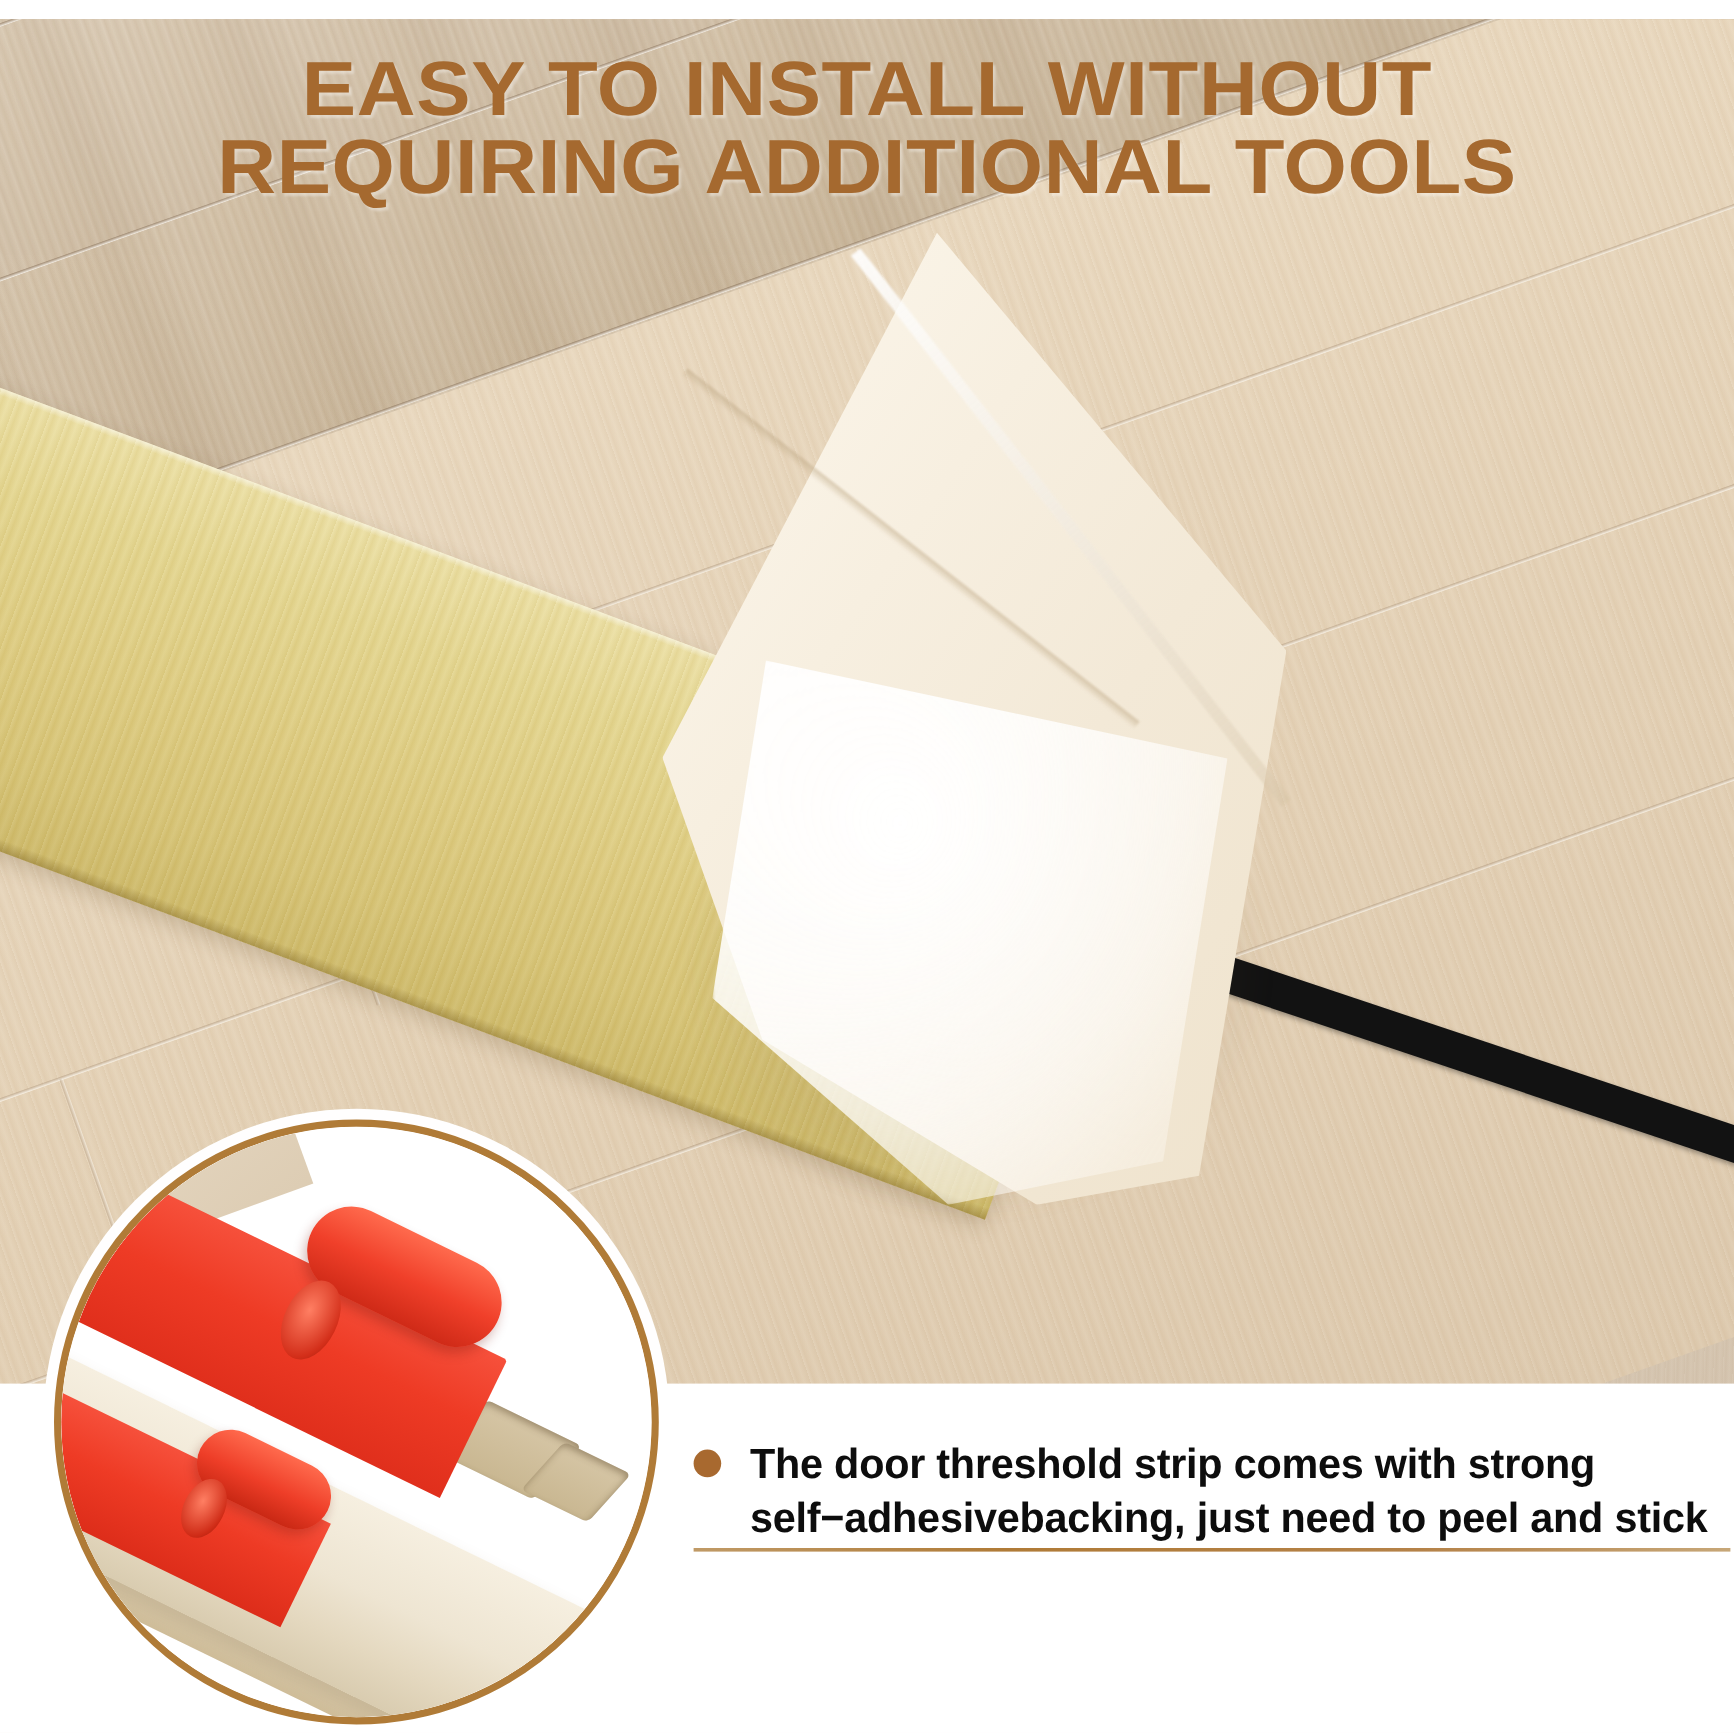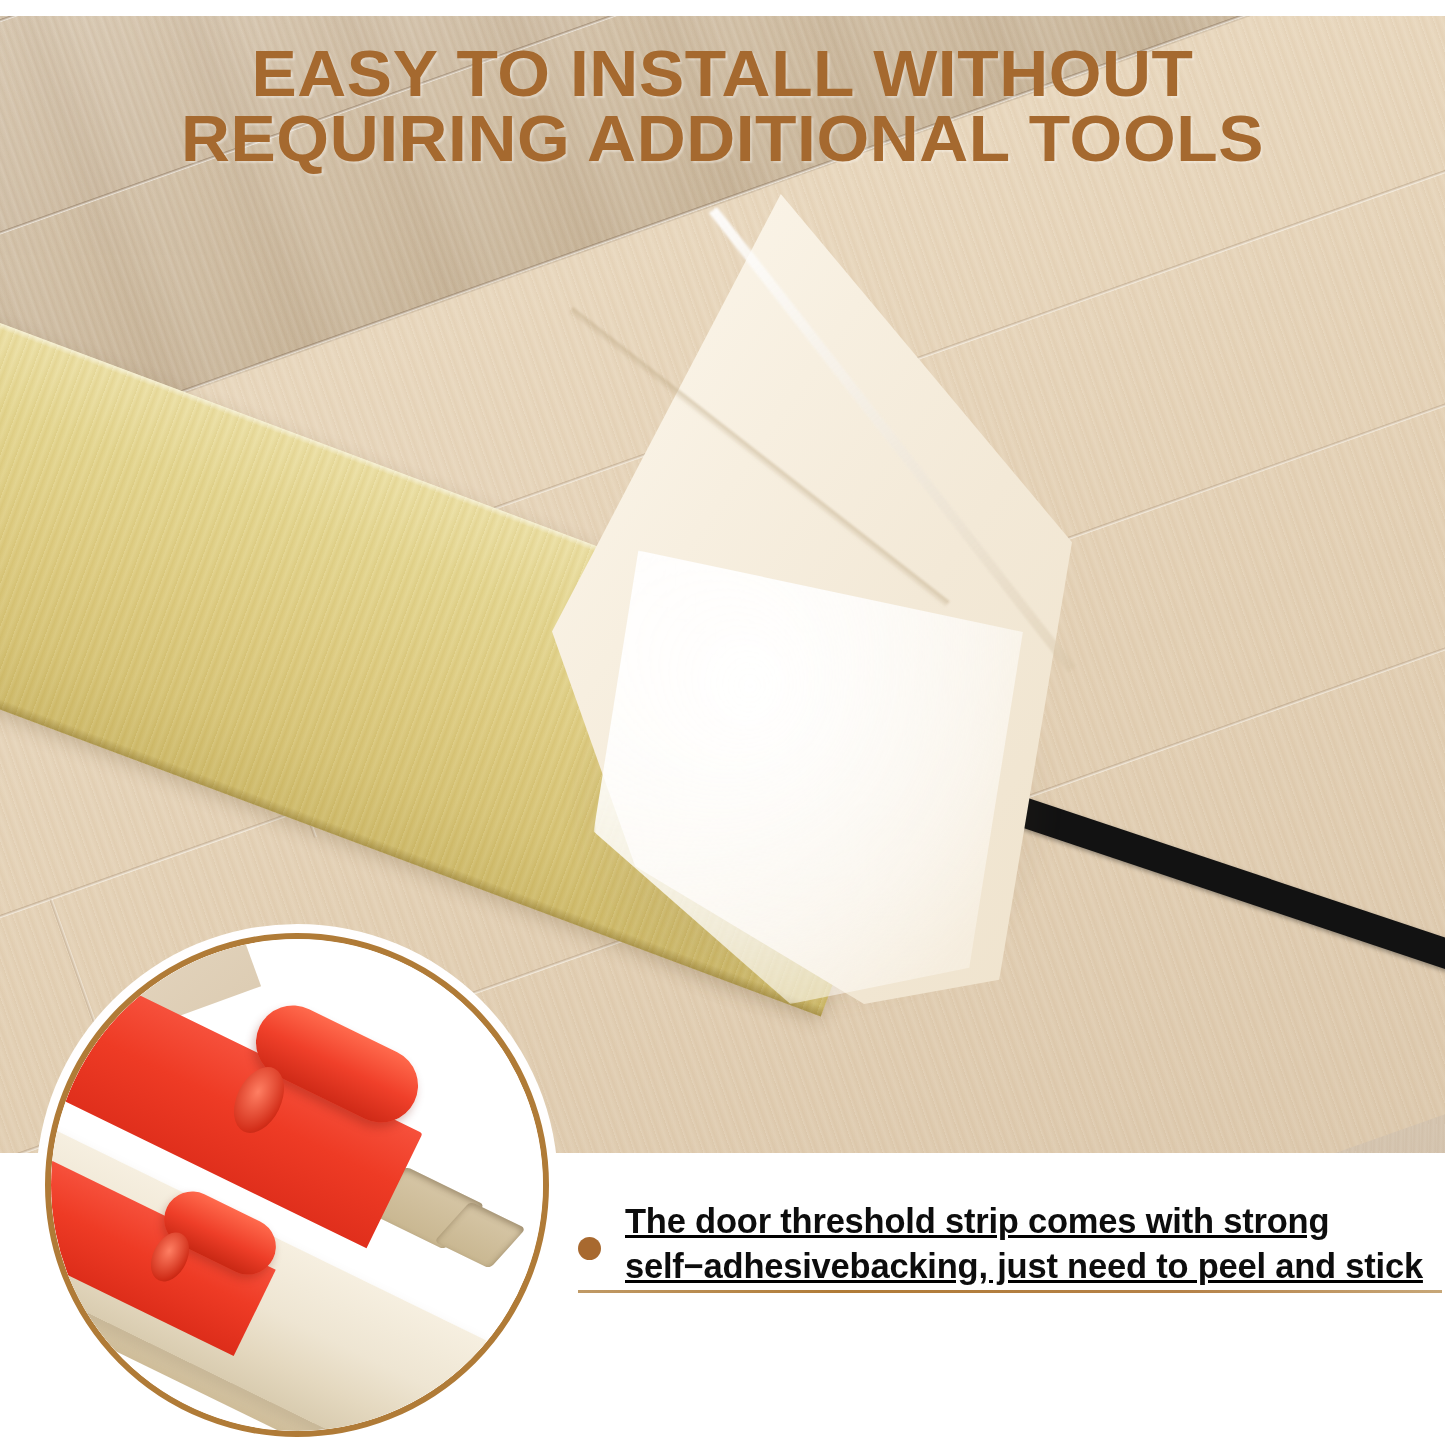--- a/index.html
+++ b/index.html
@@ -398,22 +398,21 @@
     left: 578px;
     top: 0;
     width: 867px;
     height: 291px;
   }
   .bullet {
     position: absolute;
     left: 0;
     width: 867px;
     display: flex;
-    align-items: center;
-    text-decoration: underline;
+    align-items: flex-start;
   }
   .bullet.b1 { top: 46px; }
   .bullet.b2 { top: 185px; }
   .dot {
     flex: 0 0 auto;
     width: 23px;
     height: 23px;
     border-radius: 50%;
     background: #a8692f;
     margin-top: 9px;

